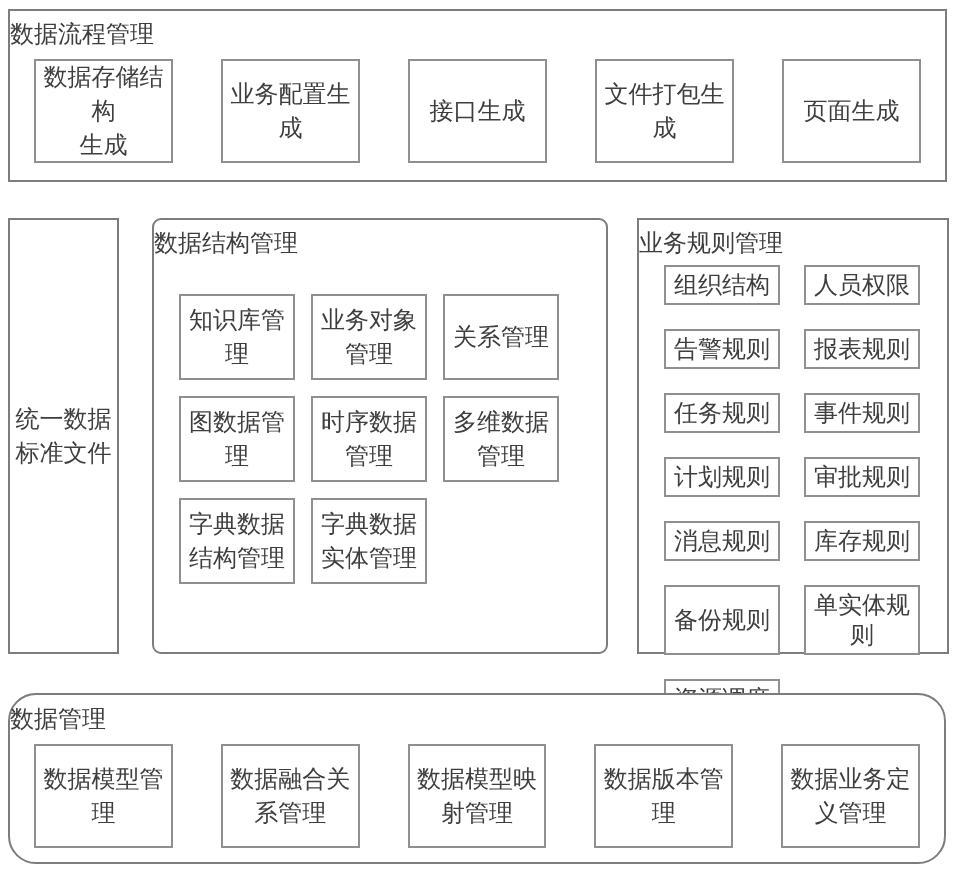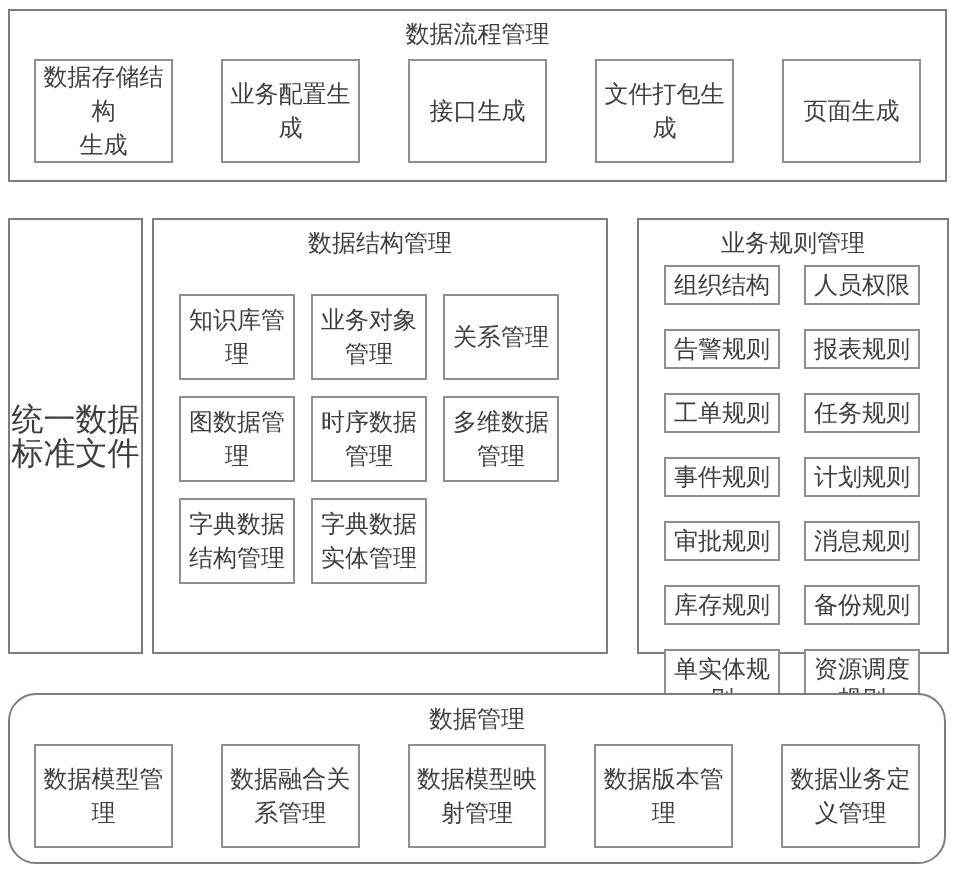--- a/index.html
+++ b/index.html
@@ -12,43 +12,43 @@
   .canvas{
     position:relative;width:955px;height:873px;background:var(--bg);
     font-family:"Liberation Sans","DejaVu Sans",sans-serif;
     color:var(--text);
   }
   .panel{
     position:absolute;box-sizing:border-box;background:var(--bg);
     border:2px solid var(--panel-border);
   }
   .ptitle{
-    text-align:center;font-size:24px;font-weight:500;line-height:30px;
+    text-align:left;font-size:24px;font-weight:500;line-height:30px;
     padding-top:8px;color:var(--text);white-space:pre-line;
   }
   .node{
     box-sizing:border-box;border:2px solid var(--box-border);background:var(--bg);
     display:flex;align-items:center;justify-content:center;text-align:center;
     font-size:24px;font-weight:500;line-height:34px;color:var(--text);
     white-space:pre-line;
   }
   
   .row5{display:flex;justify-content:space-between;padding:0 24px;margin-top:10px;gap:48px;}
   .row5 .node{width:148px;height:104px;}
   #panel-flow{left:8px;top:9px;width:939px;height:173px;}
   #panel-data-mgmt{left:8px;top:693px;width:938px;height:171px;border-radius:28px;}
   #panel-data-mgmt .ptitle{padding-top:9px;}
   
   #panel-standard{
-    left:8px;top:218px;width:135px;height:436px;
+    left:8px;top:218px;width:111px;height:436px;
     display:flex;align-items:center;justify-content:center;text-align:center;
-    font-size:32px;font-weight:500;line-height:34px;white-space:pre-line;
+    font-size:24px;font-weight:500;line-height:34px;white-space:pre-line;
   }
   
-  #panel-structure{left:152px;top:218px;width:456px;height:436px;}
+  #panel-structure{left:152px;top:218px;width:456px;height:436px;border-radius:9px;}
   .grid3{
     display:grid;grid-template-columns:repeat(3,116px);
     column-gap:29px;row-gap:36px;padding:0 25px;margin-top:36px;
     justify-content:flex-start;
     gap:16px;
   }
   .grid3 .node{width:116px;height:86px;}
   
   #panel-rules{left:637px;top:218px;width:312px;height:436px;}
   .grid2{
@@ -100,21 +100,20 @@
     </div>
   </section>
 
   <section class="panel" id="panel-rules">
     <div class="ptitle">业务规则管理</div>
     <div class="grid2">
       <div class="node">组织结构</div>
       <div class="node">人员权限</div>
       <div class="node">告警规则</div>
       <div class="node">报表规则</div>
-      <div class="node">工单规则</div>
       <div class="node">任务规则</div>
       <div class="node">事件规则</div>
       <div class="node">计划规则</div>
       <div class="node">审批规则</div>
       <div class="node">消息规则</div>
       <div class="node">库存规则</div>
       <div class="node">备份规则</div>
       <div class="node">单实体规
 则</div>
       <div class="node">资源调度

